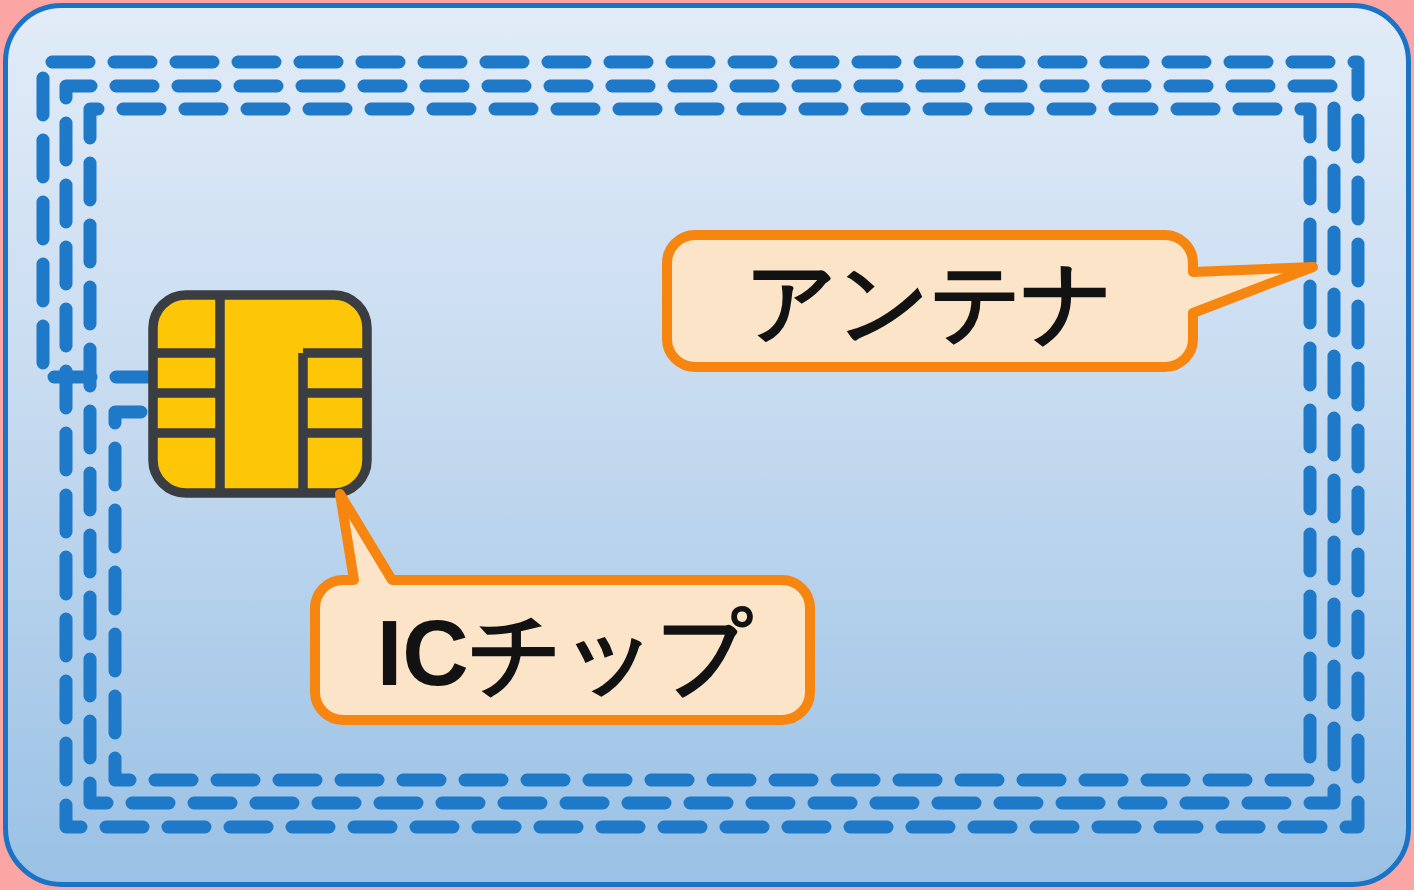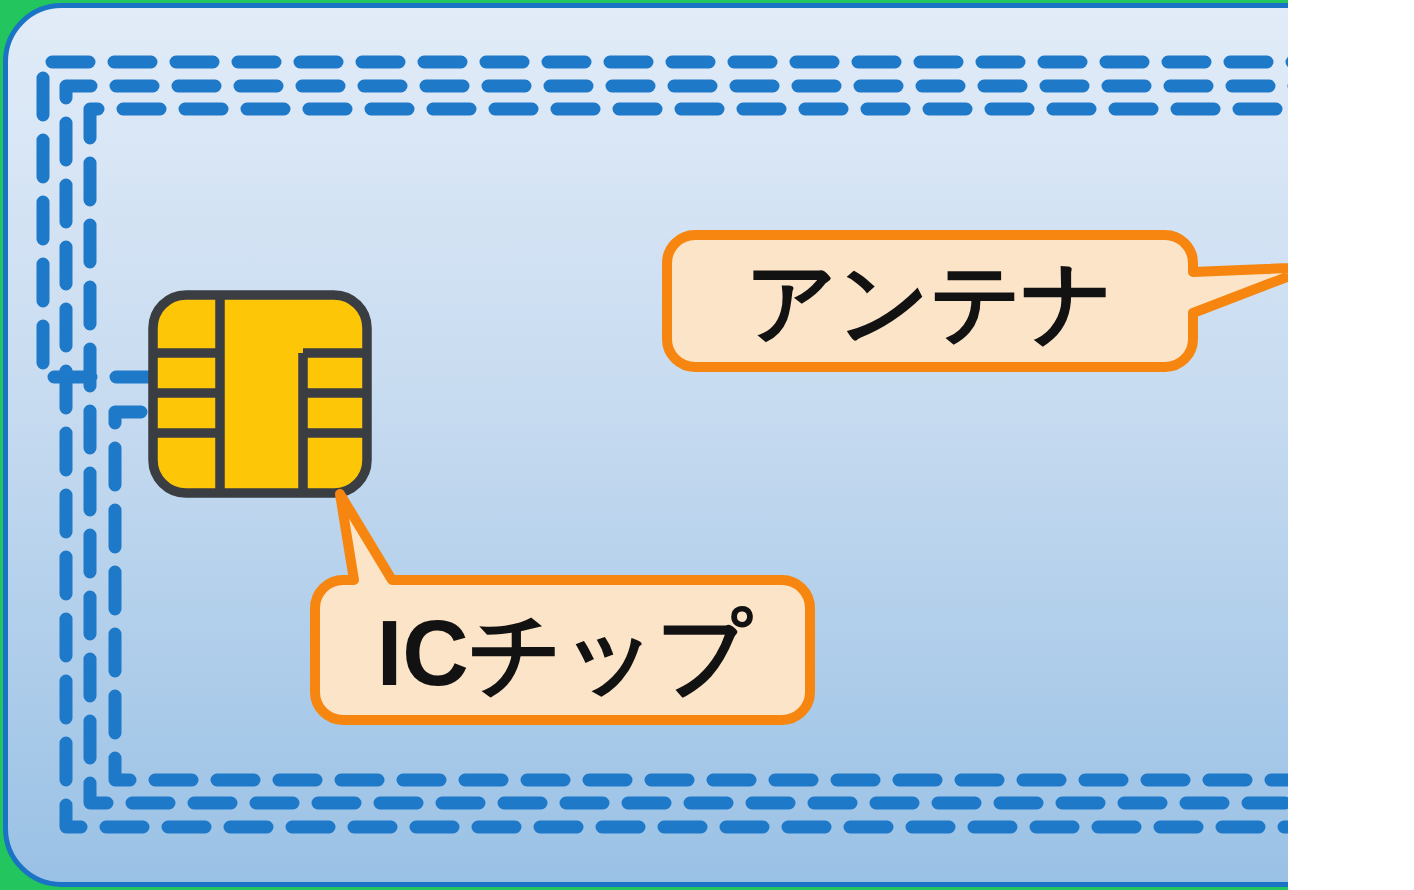--- a/index.html
+++ b/index.html
@@ -3,24 +3,24 @@
 <meta charset="utf-8">
 <style>
   html, body {
     margin: 0;
     padding: 0;
     background: #ffffff;
     font-family: "Liberation Sans", "DejaVu Sans", sans-serif;
   }
   .stage {
     position: relative;
-    width: 1288px;
+    width: 1414px;
     height: 890px;
     overflow: hidden;
-    background: #22c55e;
+    background: #fca5a5;
   }
   svg { display: block; }
   .callout-text {
     font-family: "Liberation Sans", "DejaVu Sans", sans-serif;
     font-weight: bold;
   }
 </style>
 </head>
 <body>
 

